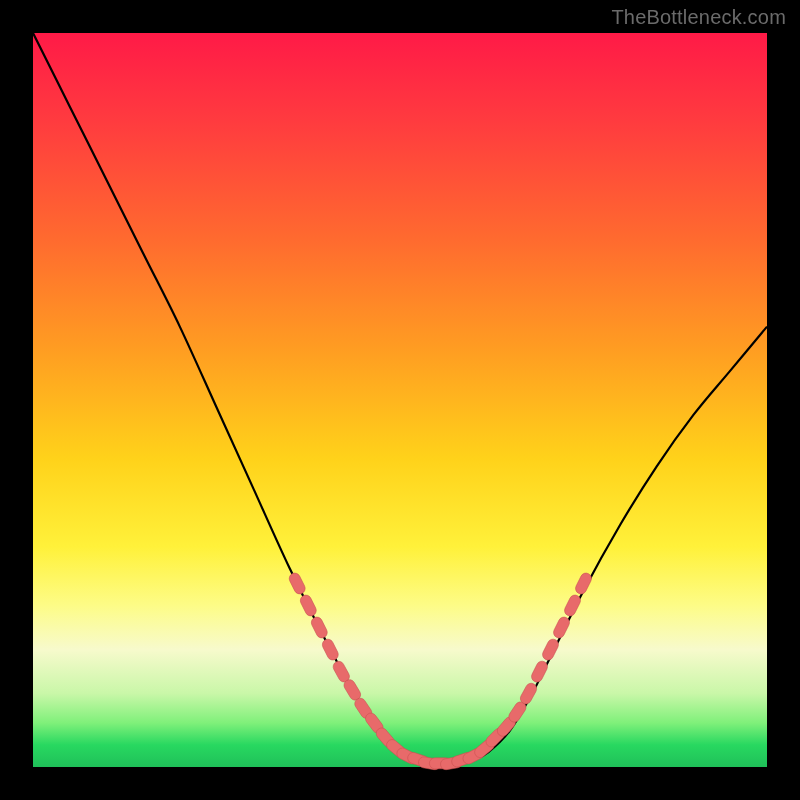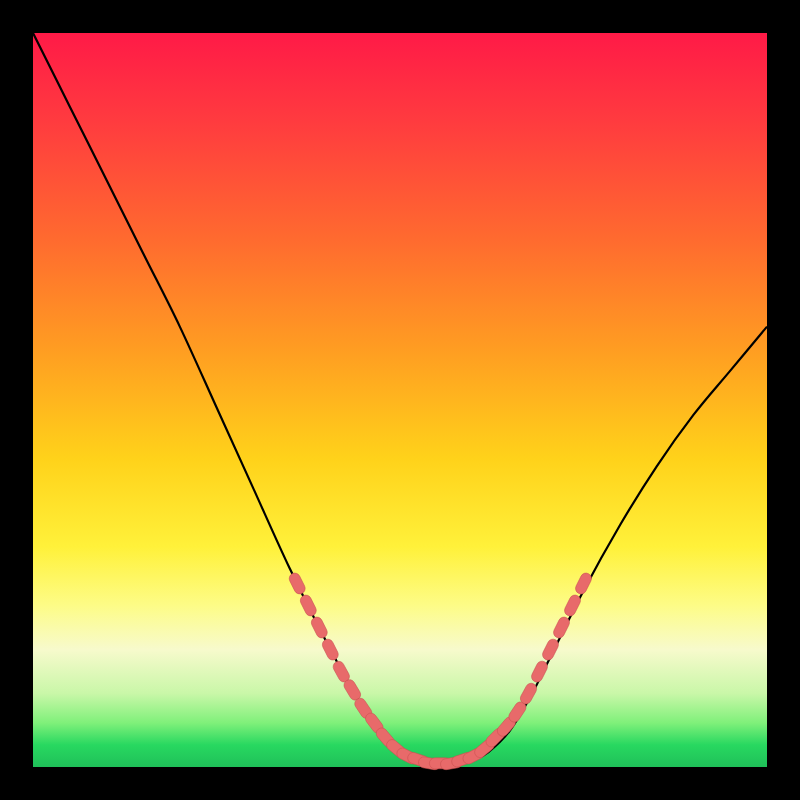--- a/index.html
+++ b/index.html
@@ -93,13 +93,14 @@
         <rect x="-11.0" y="-5.5" width="22" height="11" rx="5.5" fill="#e86a6a" stroke="#c84f4f" stroke-width="0.5" transform="translate(484.4,679.0) rotate(-56.3)"></rect>
         <rect x="-11.0" y="-5.5" width="22" height="11" rx="5.5" fill="#e86a6a" stroke="#c84f4f" stroke-width="0.5" transform="translate(495.5,660.6) rotate(-61.4)"></rect>
         <rect x="-11.0" y="-5.5" width="22" height="11" rx="5.5" fill="#e86a6a" stroke="#c84f4f" stroke-width="0.5" transform="translate(506.5,638.6) rotate(-63.4)"></rect>
         <rect x="-11.0" y="-5.5" width="22" height="11" rx="5.5" fill="#e86a6a" stroke="#c84f4f" stroke-width="0.5" transform="translate(517.5,616.6) rotate(-63.4)"></rect>
         <rect x="-11.0" y="-5.5" width="22" height="11" rx="5.5" fill="#e86a6a" stroke="#c84f4f" stroke-width="0.5" transform="translate(528.5,594.5) rotate(-63.4)"></rect>
         <rect x="-11.0" y="-5.5" width="22" height="11" rx="5.5" fill="#e86a6a" stroke="#c84f4f" stroke-width="0.5" transform="translate(539.5,572.5) rotate(-63.4)"></rect>
         <rect x="-11.0" y="-5.5" width="22" height="11" rx="5.5" fill="#e86a6a" stroke="#c84f4f" stroke-width="0.5" transform="translate(550.5,550.5) rotate(-63.4)"></rect>
       </g>
   </svg>
 
+  <div class="watermark">TheBottleneck.com</div>
 </div>
 
 </body></html>

